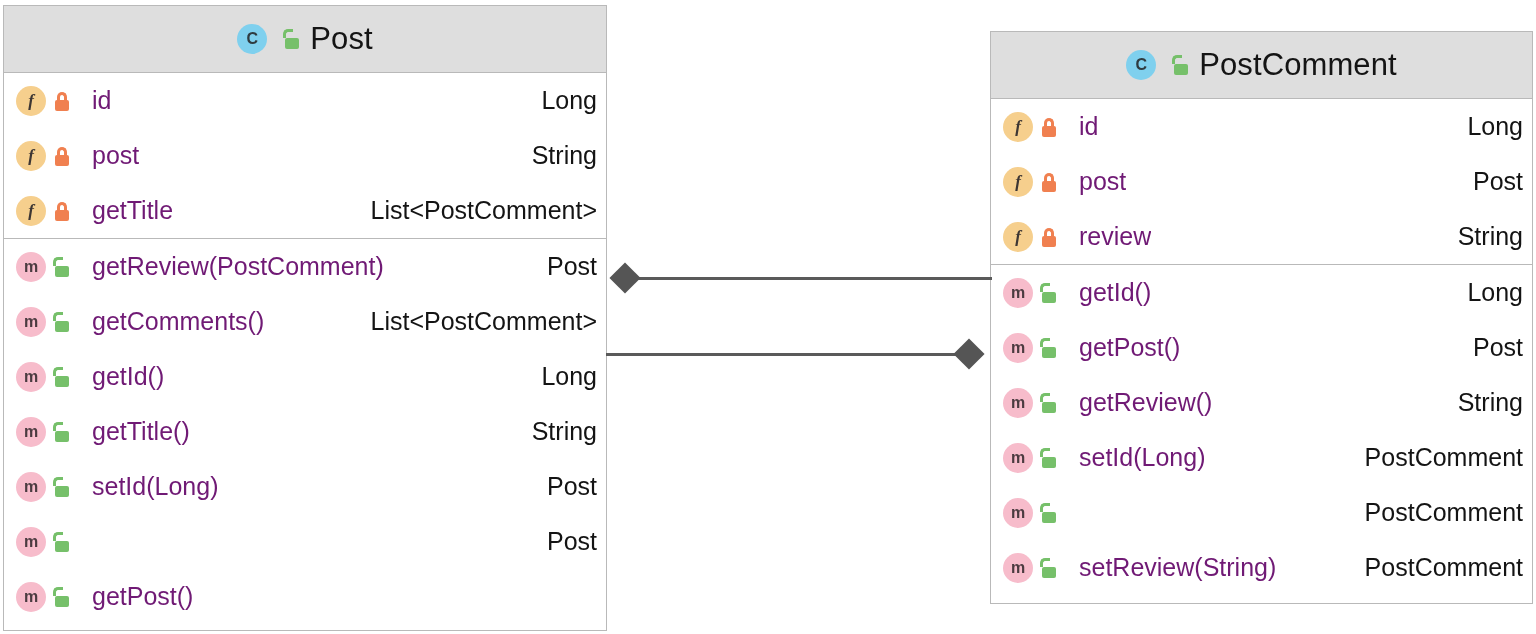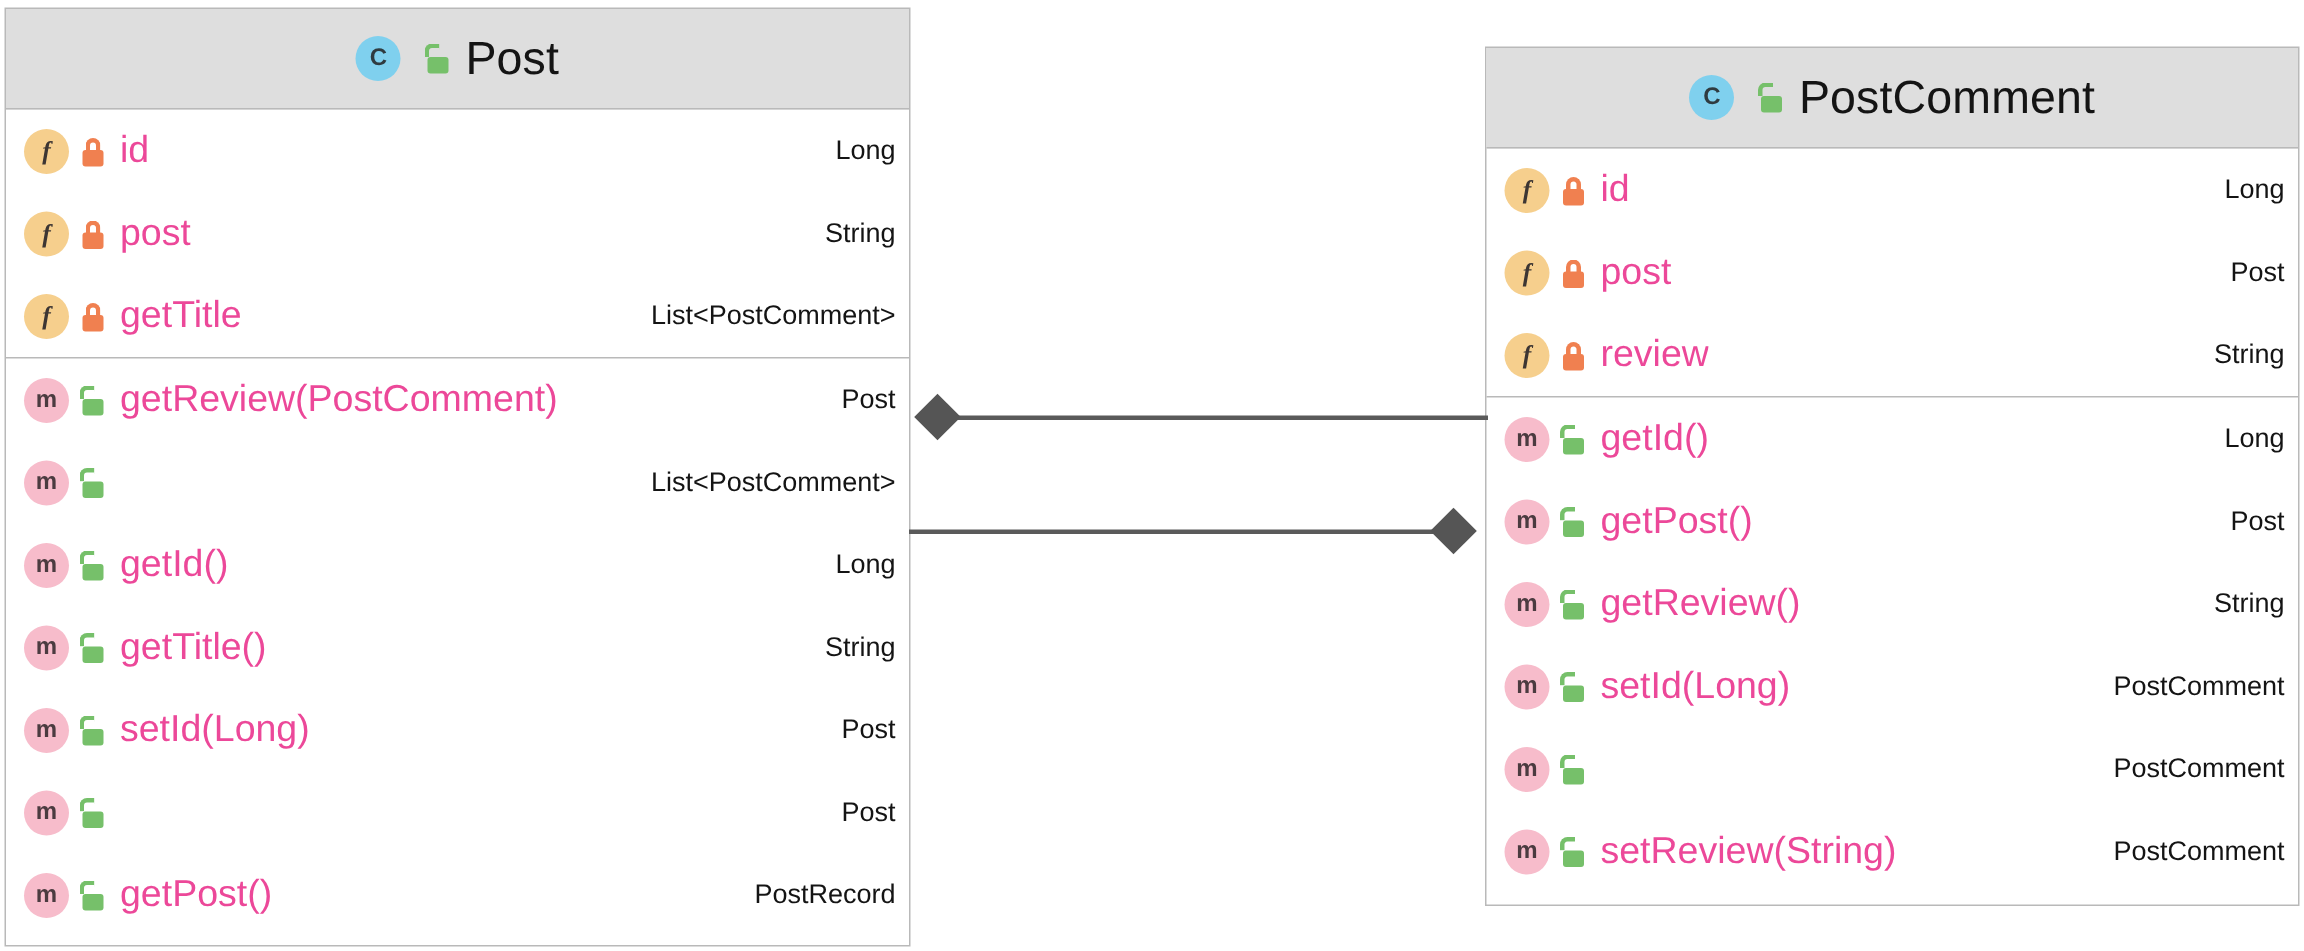--- a/index.html
+++ b/index.html
@@ -58,28 +58,28 @@
   .member-row {
     display: flex;
     align-items: center;
     box-sizing: border-box;
     padding: 0 9px 0 12px;
     white-space: nowrap;
   }
 
   .member-name {
     font-size: 25px;
-    color: #ec4899;
-    margin-left: 9px;
+    color: #701a75;
+    margin-left: 21px;
     overflow: hidden;
     text-overflow: ellipsis;
   }
 
   .member-type {
-    font-size: 18px;
+    font-size: 25px;
     color: #141414;
     margin-left: auto;
     padding-left: 14px;
   }
 
   
   .badge {
     flex: 0 0 auto;
     border-radius: 50%;
     display: inline-flex;
@@ -225,20 +225,21 @@
           </span>
         <span class="member-name">getReview(PostComment)</span>
         <span class="member-type">Post</span>
       </div>
       <div class="member-row" style="height:55px;">
         <span class="badge badge-method">m</span>
         <span class="lock open">
             <span class="shackle"></span>
             <span class="body"></span>
           </span>
+        <span class="member-name">getComments()</span>
         <span class="member-type">List&lt;PostComment&gt;</span>
       </div>
       <div class="member-row" style="height:55px;">
         <span class="badge badge-method">m</span>
         <span class="lock open">
             <span class="shackle"></span>
             <span class="body"></span>
           </span>
         <span class="member-name">getId()</span>
         <span class="member-type">Long</span>
@@ -269,21 +270,20 @@
           </span>
         <span class="member-type">Post</span>
       </div>
       <div class="member-row" style="height:55px;">
         <span class="badge badge-method">m</span>
         <span class="lock open">
             <span class="shackle"></span>
             <span class="body"></span>
           </span>
         <span class="member-name">getPost()</span>
-        <span class="member-type">PostRecord</span>
       </div>
     </div>
   </div>
 
   <div class="uml-class" style="left:990px; top:31px; width:543px; height:573px;">
 
     <div class="class-header" style="height:67px;">
       <span class="badge badge-class">C</span>
       <span class="lock open">
         <span class="shackle"></span>

